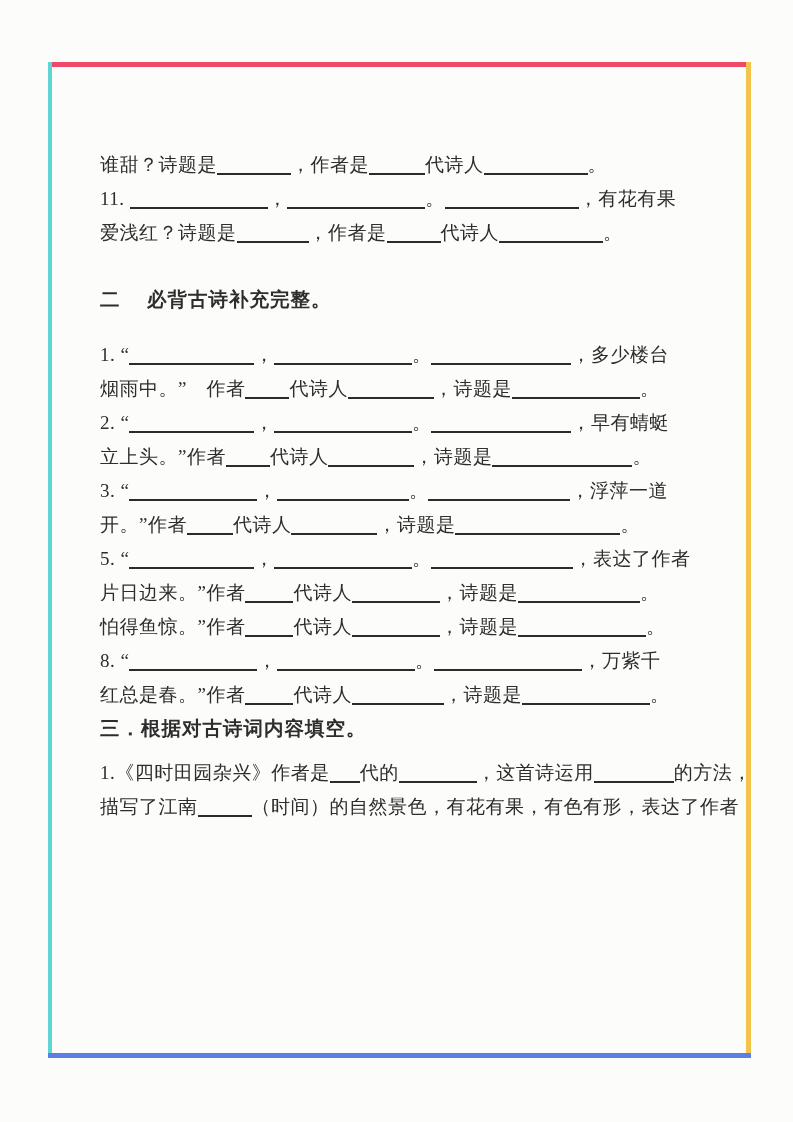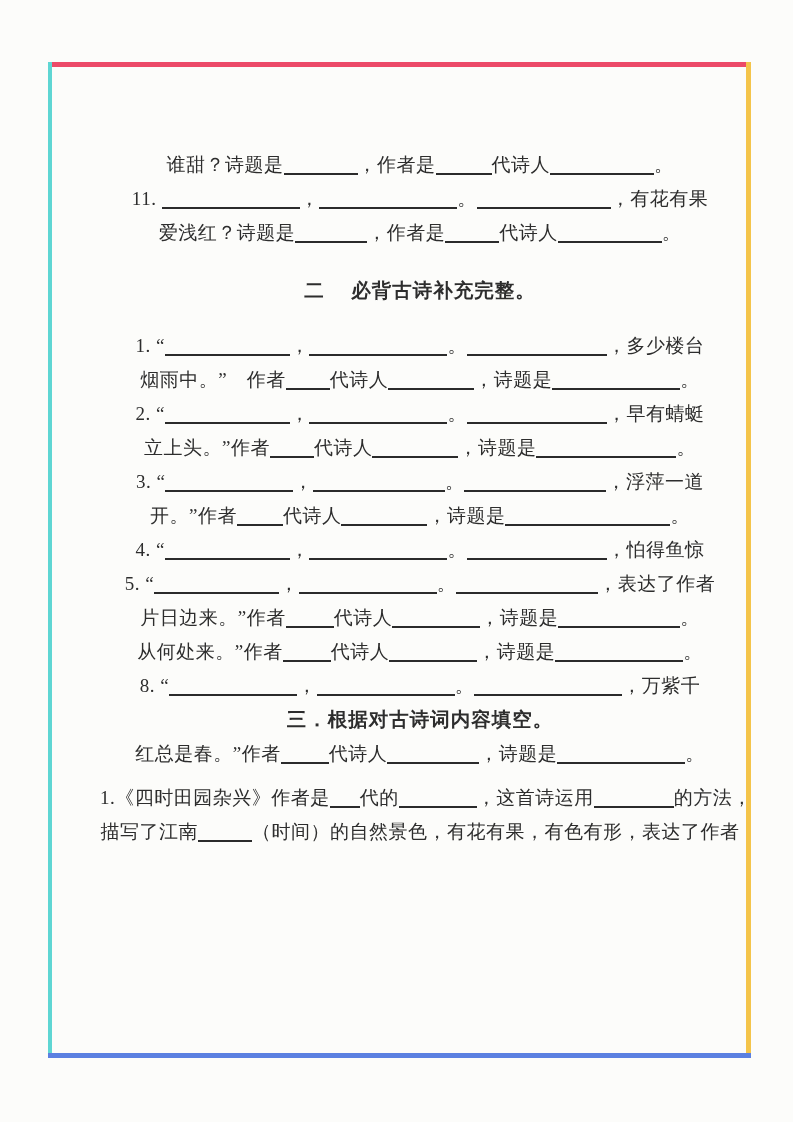--- a/index.html
+++ b/index.html
@@ -22,31 +22,30 @@
   .frame-bottom { position: absolute; left: 48px;  top: 1053px; width: 703px; height: 5px; }
 
   .content {
     position: absolute;
     left: 100px;
     top: 148px;
     width: 640px;
     color: #2d2d2d;
     font-size: 19px;
     letter-spacing: 0.5px;
-    text-align: center;
   }
   .line {
     height: 34px;
     line-height: 34px;
     white-space: nowrap;
   }
   .line.heading {
     font-weight: bold;
     font-size: 19.5px;
-    margin-top: 24px;
+    margin-top: 33px;
     margin-bottom: 21px;
     letter-spacing: 1px;
   }
   .line.heading2 {
     font-weight: bold;
     font-size: 19.5px;
     letter-spacing: 1px;
   }
   .line.s3-start {
     margin-top: 10px;
@@ -70,23 +69,22 @@
       <div class="line body"><span class="txt">谁甜？诗题是</span><span class="blank" style="width: 74px;"></span><span class="txt">，作者是</span><span class="blank" style="width: 56px;"></span><span class="txt">代诗人</span><span class="blank" style="width: 104px;"></span><span class="txt">。</span></div>
       <div class="line body"><span class="txt">11. </span><span class="blank" style="width: 138px;"></span><span class="txt">，</span><span class="blank" style="width: 138px;"></span><span class="txt">。</span><span class="blank" style="width: 134px;"></span><span class="txt">，有花有果</span></div>
       <div class="line body"><span class="txt">爱浅红？诗题是</span><span class="blank" style="width: 72px;"></span><span class="txt">，作者是</span><span class="blank" style="width: 54px;"></span><span class="txt">代诗人</span><span class="blank" style="width: 104px;"></span><span class="txt">。</span></div>
       <div class="line heading"><span class="txt">二　 必背古诗补充完整。</span></div>
       <div class="line body"><span class="txt">1. “</span><span class="blank" style="width: 125px;"></span><span class="txt">，</span><span class="blank" style="width: 138px;"></span><span class="txt">。</span><span class="blank" style="width: 140px;"></span><span class="txt">，多少楼台</span></div>
       <div class="line body"><span class="txt">烟雨中。”　作者</span><span class="blank" style="width: 44px;"></span><span class="txt">代诗人</span><span class="blank" style="width: 86px;"></span><span class="txt">，诗题是</span><span class="blank" style="width: 128px;"></span><span class="txt">。</span></div>
       <div class="line body"><span class="txt">2. “</span><span class="blank" style="width: 125px;"></span><span class="txt">，</span><span class="blank" style="width: 138px;"></span><span class="txt">。</span><span class="blank" style="width: 140px;"></span><span class="txt">，早有蜻蜓</span></div>
       <div class="line body"><span class="txt">立上头。”作者</span><span class="blank" style="width: 44px;"></span><span class="txt">代诗人</span><span class="blank" style="width: 86px;"></span><span class="txt">，诗题是</span><span class="blank" style="width: 140px;"></span><span class="txt">。</span></div>
       <div class="line body"><span class="txt">3. “</span><span class="blank" style="width: 128px;"></span><span class="txt">，</span><span class="blank" style="width: 132px;"></span><span class="txt">。</span><span class="blank" style="width: 142px;"></span><span class="txt">，浮萍一道</span></div>
       <div class="line body"><span class="txt">开。”作者</span><span class="blank" style="width: 46px;"></span><span class="txt">代诗人</span><span class="blank" style="width: 86px;"></span><span class="txt">，诗题是</span><span class="blank" style="width: 165px;"></span><span class="txt">。</span></div>
-      <div class="line body"><span class="txt">4. “</span><span class="blank" style="width: 125px;"></span><span class="txt">，</span><span class="blank" style="width: 138px;"></span><span class="txt">。</span><span class="blank" style="width: 140px;"></span><span class="txt">，怕得鱼惊</span></div>
       <div class="line body"><span class="txt">5. “</span><span class="blank" style="width: 125px;"></span><span class="txt">，</span><span class="blank" style="width: 138px;"></span><span class="txt">。</span><span class="blank" style="width: 142px;"></span><span class="txt">，表达了作者</span></div>
       <div class="line body"><span class="txt">片日边来。”作者</span><span class="blank" style="width: 48px;"></span><span class="txt">代诗人</span><span class="blank" style="width: 88px;"></span><span class="txt">，诗题是</span><span class="blank" style="width: 122px;"></span><span class="txt">。</span></div>
-      <div class="line body"><span class="txt">从何处来。”作者</span><span class="blank" style="width: 48px;"></span><span class="txt">代诗人</span><span class="blank" style="width: 88px;"></span><span class="txt">，诗题是</span><span class="blank" style="width: 128px;"></span><span class="txt">。</span></div>
+      <div class="line body"><span class="txt">怕得鱼惊。”作者</span><span class="blank" style="width: 48px;"></span><span class="txt">代诗人</span><span class="blank" style="width: 88px;"></span><span class="txt">，诗题是</span><span class="blank" style="width: 128px;"></span><span class="txt">。</span></div>
       <div class="line body"><span class="txt">8.  “</span><span class="blank" style="width: 128px;"></span><span class="txt">，</span><span class="blank" style="width: 138px;"></span><span class="txt">。</span><span class="blank" style="width: 148px;"></span><span class="txt">，万紫千</span></div>
+      <div class="line body"><span class="txt">红总是春。”作者</span><span class="blank" style="width: 48px;"></span><span class="txt">代诗人</span><span class="blank" style="width: 92px;"></span><span class="txt">，诗题是</span><span class="blank" style="width: 128px;"></span><span class="txt">。</span></div>
       <div class="line heading2"><span class="txt">三．根据对古诗词内容填空。</span></div>
-      <div class="line body"><span class="txt">红总是春。”作者</span><span class="blank" style="width: 48px;"></span><span class="txt">代诗人</span><span class="blank" style="width: 92px;"></span><span class="txt">，诗题是</span><span class="blank" style="width: 128px;"></span><span class="txt">。</span></div>
       <div class="line body s3-start"><span class="txt">1.《四时田园杂兴》作者是</span><span class="blank" style="width: 30px;"></span><span class="txt">代的</span><span class="blank" style="width: 78px;"></span><span class="txt">，这首诗运用</span><span class="blank" style="width: 80px;"></span><span class="txt">的方法，</span></div>
       <div class="line body"><span class="txt">描写了江南</span><span class="blank" style="width: 54px;"></span><span class="txt">（时间）的自然景色，有花有果，有色有形，表达了作者</span></div>
     </div>
 </div>
 
 </body></html>

